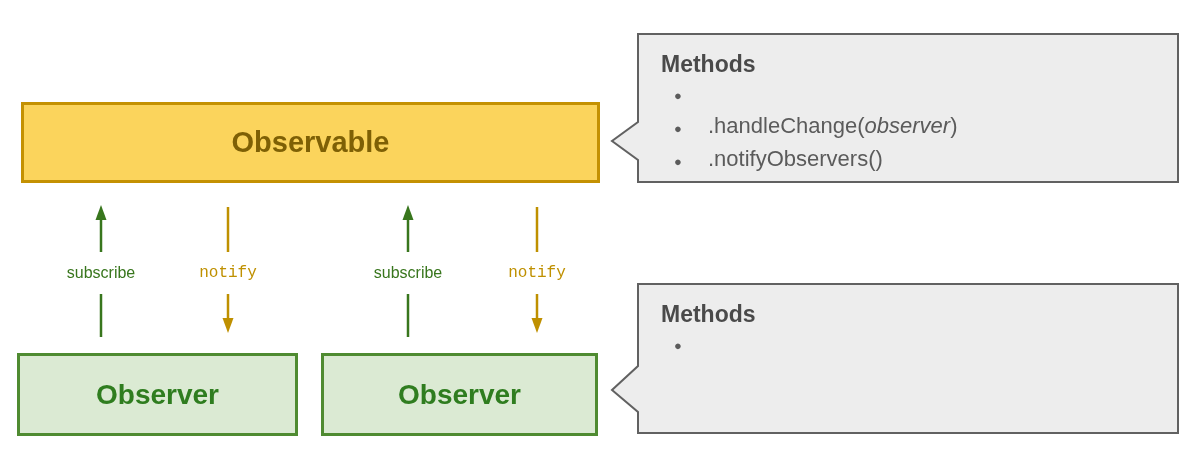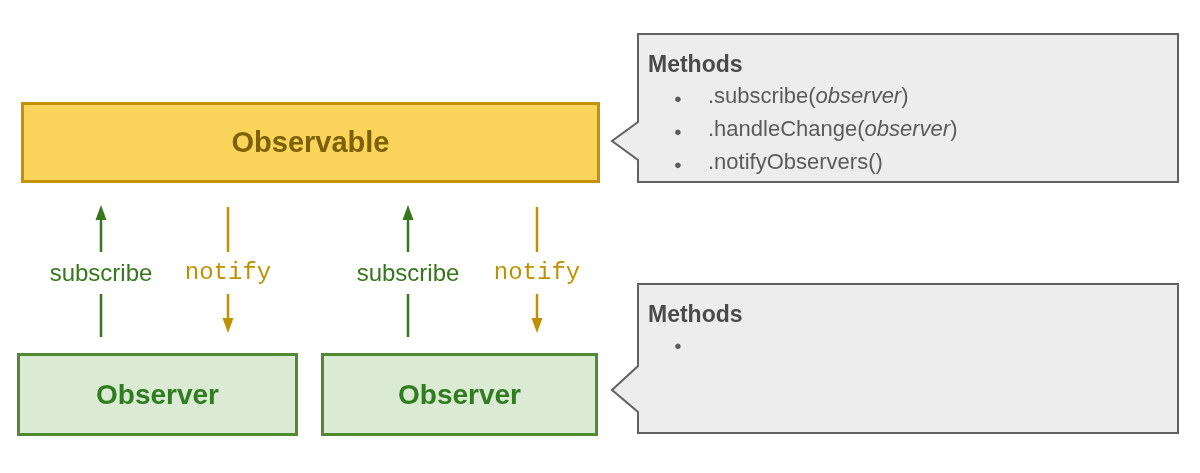--- a/index.html
+++ b/index.html
@@ -52,21 +52,21 @@
   }
   .obs1 { left: 17px;  width: 281px; }
   .obs2 { left: 321px; width: 277px; }
 
   
   .arrow-label {
     position: absolute;
     top: 258px;
     width: 140px;
     text-align: center;
-    font-size: 24px;
+    font-size: 16px;
     line-height: 30px;
   }
   .lbl-sub1 { left: 31px; }
   .lbl-not1 { left: 158px; }
   .lbl-sub2 { left: 338px; }
   .lbl-not2 { left: 467px; }
   .green-text { color: var(--subscribe-green, #38761D); }
   .gold-text  { color: var(--notify-gold, #BF9000); font-family: Liberation Mono, monospace; }
 
   
@@ -77,20 +77,21 @@
     color: var(--callout-text, #5B5B5B);
   }
   .callout-top    { top: 50px; }
   .callout-bottom { top: 300px; }
   .callout-title {
     font-weight: bold;
     font-size: 23px;
     line-height: 28px;
     margin-bottom: 3px;
     color: var(--callout-title, #4A4A4A);
+    margin-left: 13px;
   }
   .callout-item {
     display: flex;
     align-items: baseline;
     font-size: 22px;
     line-height: 30px;
   }
   .bullet {
     flex: 0 0 auto;
     width: 20px;
@@ -149,21 +150,20 @@
 
   <div class="arrow-label green-text lbl-sub1">subscribe</div>
   <div class="arrow-label gold-text lbl-not1">notify</div>
   <div class="arrow-label green-text lbl-sub2">subscribe</div>
   <div class="arrow-label gold-text lbl-not2">notify</div>
 
   <div class="callout-text callout-top">
     <div class="callout-title">Methods</div>
     <div class="callout-item">
       <span class="bullet">●</span>
-      <span><span>.subscribe(</span><span class="arg">observer</span><span>)</span></span>
     </div>
     <div class="callout-item">
       <span class="bullet">●</span>
       <span><span>.handleChange(</span><span class="arg">observer</span><span>)</span></span>
     </div>
     <div class="callout-item">
       <span class="bullet">●</span>
       <span><span>.notifyObservers()</span><span class="arg"></span><span></span></span>
     </div>
   </div>

